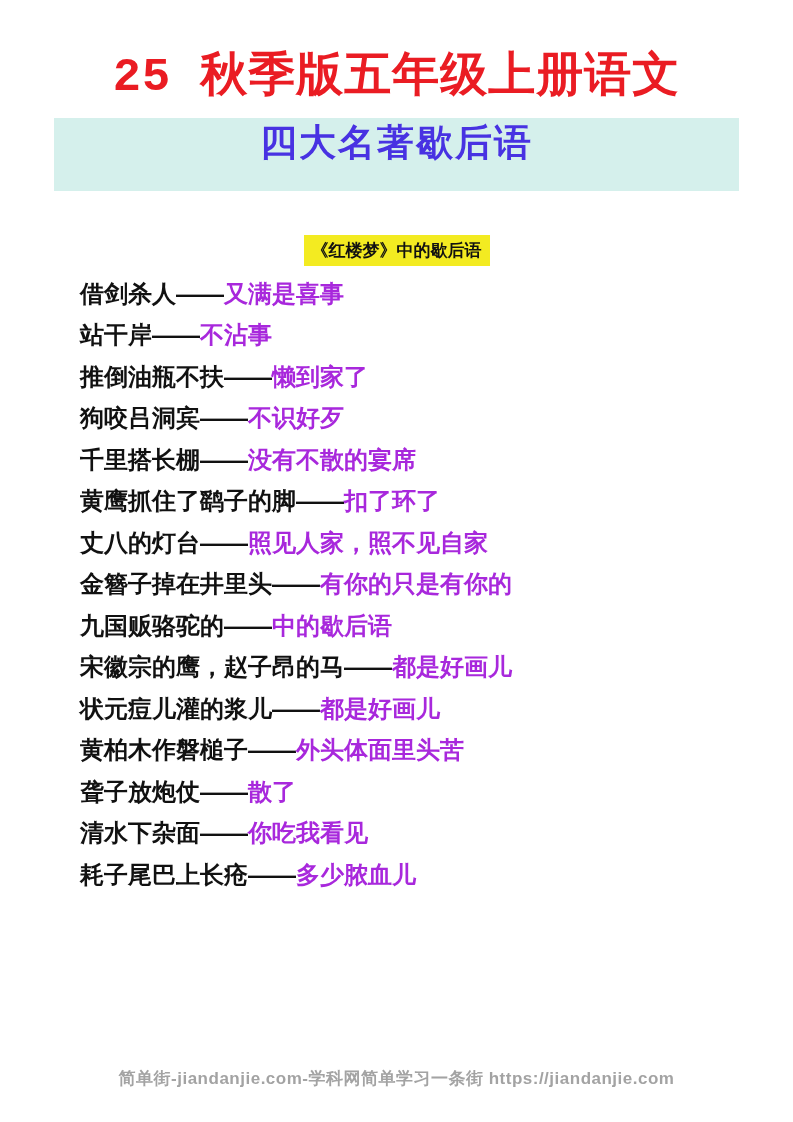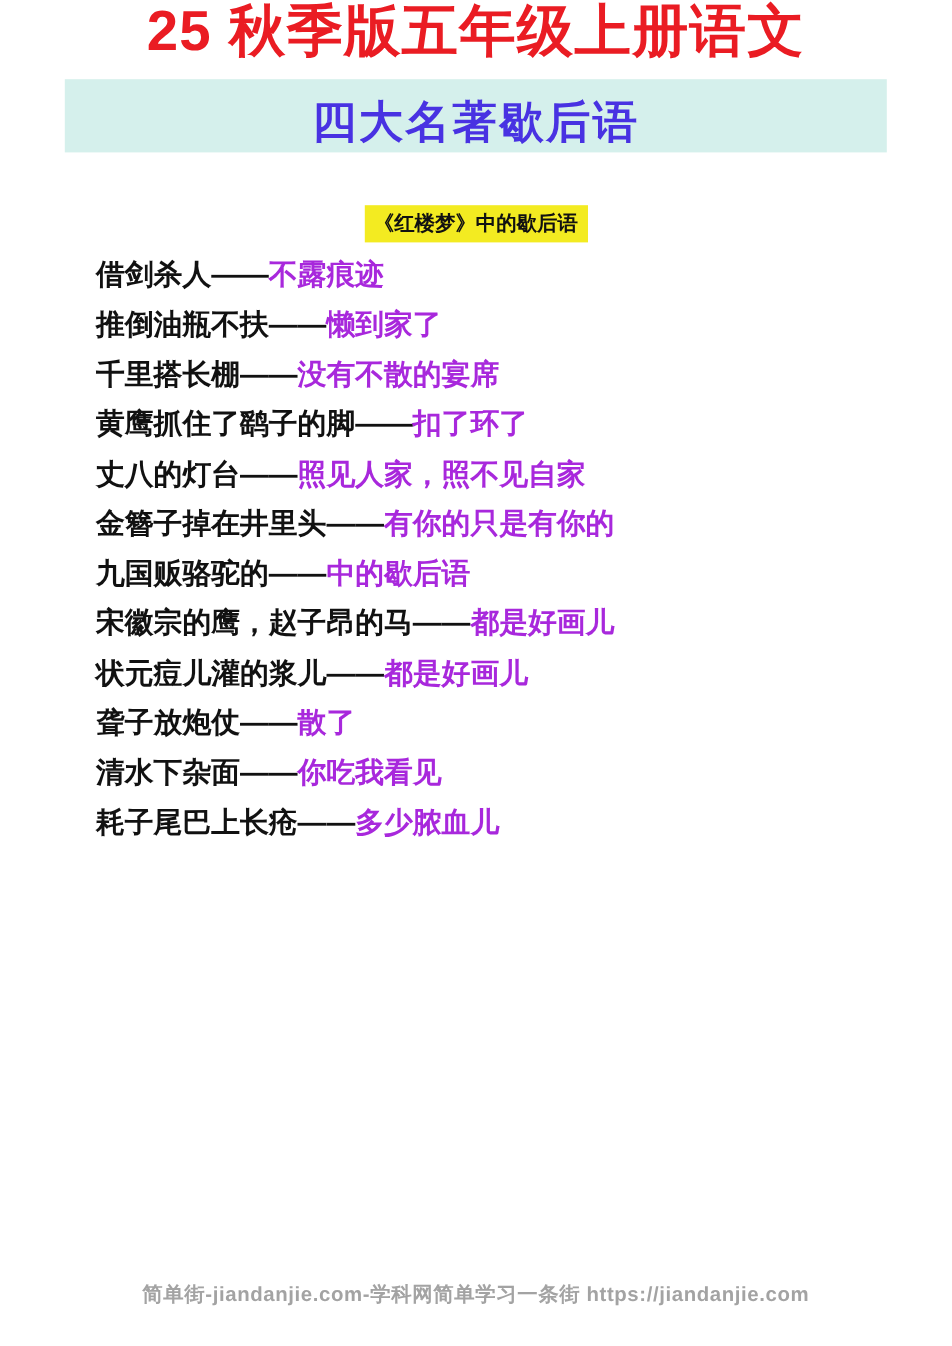--- a/index.html
+++ b/index.html
@@ -14,32 +14,34 @@
     font-family: "Liberation Sans", "DejaVu Sans", sans-serif;
   }
   .page {
     position: relative;
     width: 793px;
     height: 1122px;
     background: #ffffff;
   }
   .doc-title {
     margin: 0;
+    padding-top: 52px;
     text-align: center;
     font-size: 47px;
     font-weight: bold;
     line-height: 1.1;
     letter-spacing: 1px;
     color: var(--title-red, #ea1c23);
+    font-family: Liberation Mono, monospace;
   }
   .banner {
     margin: 14px 54px 0 54px;
-    height: 61px;
+    height: 73px;
     display: flex;
-    align-items: flex-end;
+    align-items: flex-start;
     justify-content: center;
     background: var(--banner-bg, #d5f0ec);
   }
   .banner-text {
     font-size: 37px;
     font-weight: bold;
     letter-spacing: 2px;
     color: var(--banner-text, #4832e2);
   }
   .heading-wrap {
@@ -89,41 +91,44 @@
 
   <div class="banner">
     <span class="banner-text">四大名著歇后语</span>
   </div>
 
   <div class="heading-wrap">
     <span class="section-heading">《红楼梦》中的歇后语</span>
   </div>
 
   <div class="list">
-  <div class="item"><span class="question">借剑杀人</span><span class="dash">——</span><span class="answer">不露痕迹</span></div>
+  <div class="item"><span class="question">借剑杀人</span><span class="dash">——</span><span class="answer">又满是喜事</span></div>
 
 
+  <div class="item"><span class="question">站干岸</span><span class="dash">——</span><span class="answer">不沾事</span></div>
 
   <div class="item"><span class="question">推倒油瓶不扶</span><span class="dash">——</span><span class="answer">懒到家了</span></div>
 
+  <div class="item"><span class="question">狗咬吕洞宾</span><span class="dash">——</span><span class="answer">不识好歹</span></div>
 
   <div class="item"><span class="question">千里搭长棚</span><span class="dash">——</span><span class="answer">没有不散的宴席</span></div>
 
   <div class="item"><span class="question">黄鹰抓住了鹞子的脚</span><span class="dash">——</span><span class="answer">扣了环了</span></div>
 
   <div class="item"><span class="question">丈八的灯台</span><span class="dash">——</span><span class="answer">照见人家，照不见自家</span></div>
 
   <div class="item"><span class="question">金簪子掉在井里头</span><span class="dash">——</span><span class="answer">有你的只是有你的</span></div>
 
   <div class="item"><span class="question">九国贩骆驼的</span><span class="dash">——</span><span class="answer">中的歇后语</span></div>
 
   <div class="item"><span class="question">宋徽宗的鹰，赵子昂的马</span><span class="dash">——</span><span class="answer">都是好画儿</span></div>
 
   <div class="item"><span class="question">状元痘儿灌的浆儿</span><span class="dash">——</span><span class="answer">都是好画儿</span></div>
 
+  <div class="item"><span class="question">黄柏木作磐槌子</span><span class="dash">——</span><span class="answer">外头体面里头苦</span></div>
 
   <div class="item"><span class="question">聋子放炮仗</span><span class="dash">——</span><span class="answer">散了</span></div>
 
 
   <div class="item"><span class="question">清水下杂面</span><span class="dash">——</span><span class="answer">你吃我看见</span></div>
 
   <div class="item"><span class="question">耗子尾巴上长疮</span><span class="dash">——</span><span class="answer">多少脓血儿</span></div>
 </div>
 
   <div class="footer">简单街-jiandanjie.com-学科网简单学习一条街 https://jiandanjie.com</div>

